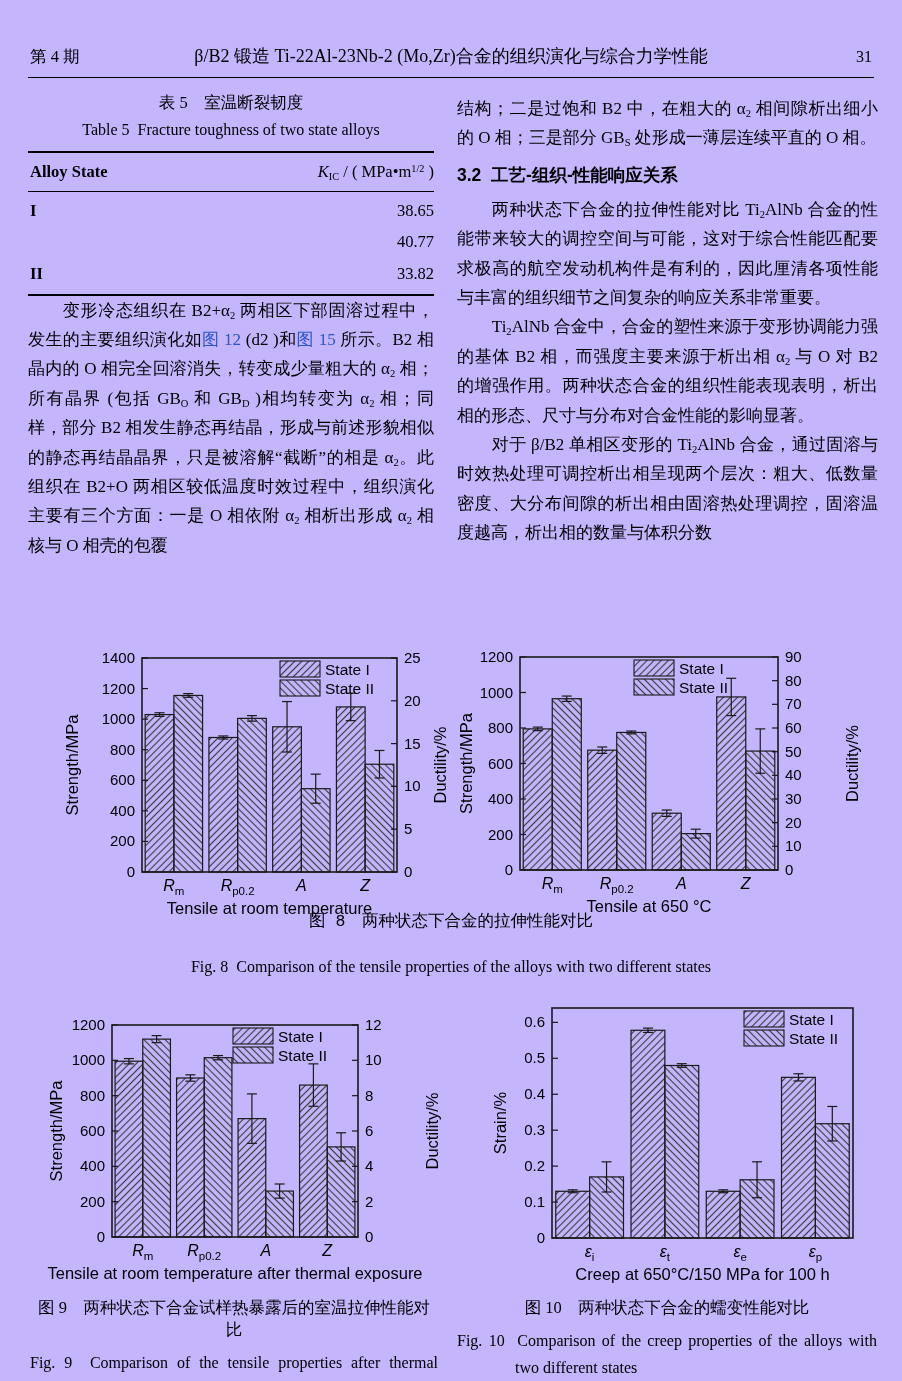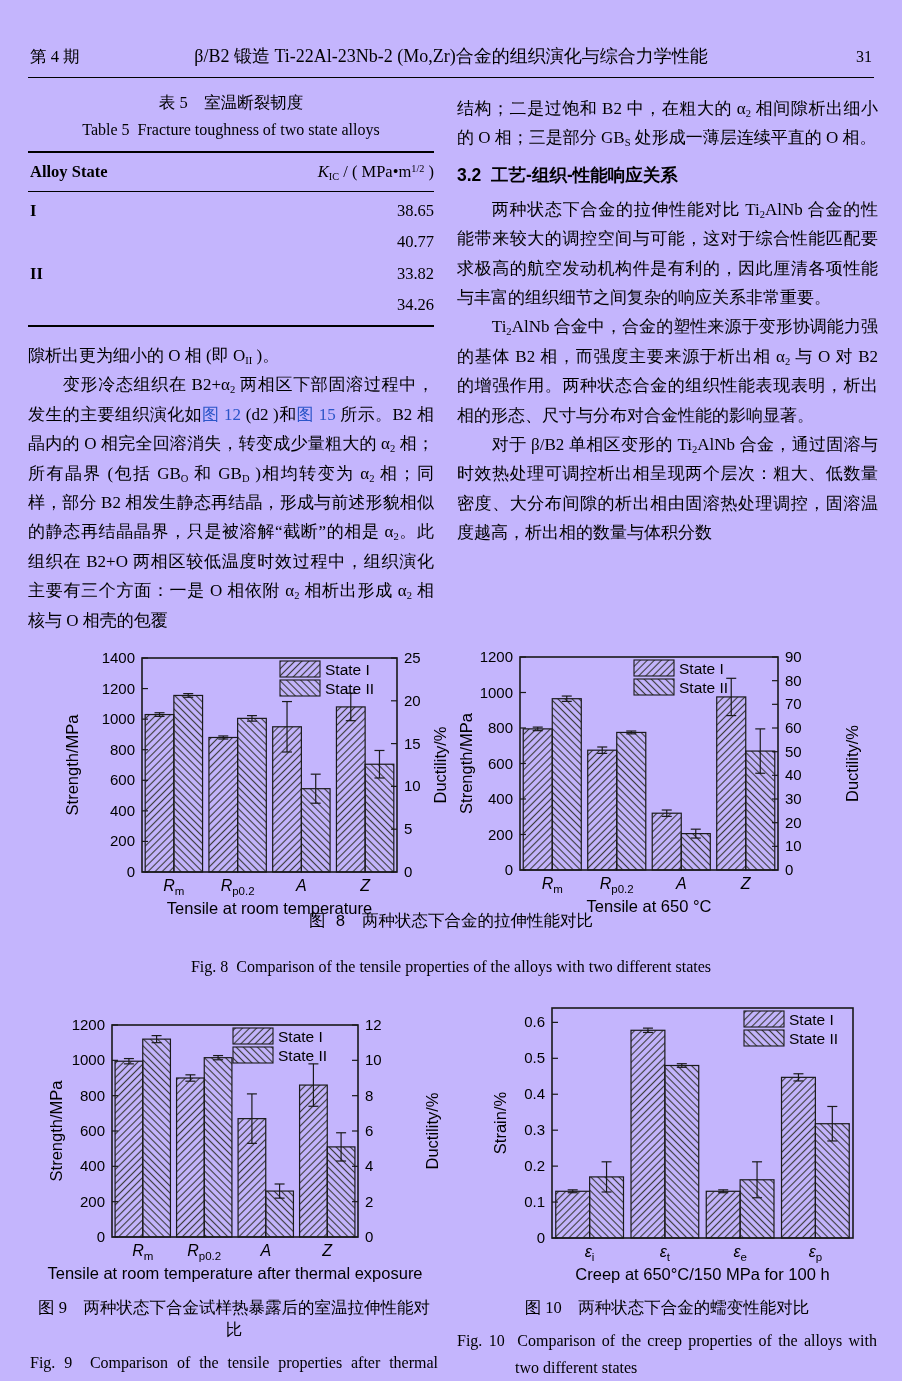--- a/index.html
+++ b/index.html
@@ -76,27 +76,22 @@
           <div class="c2">38.65</div>
         </div>
         <div class="trow">
           <div class="c1"></div>
           <div class="c2">40.77</div>
         </div>
         <div class="trow">
           <div class="c1">II</div>
           <div class="c2">33.82</div>
         </div>
-        <div class="trow">
-          <div class="c1"></div>
-          <div class="c2">34.26</div>
-        </div>
       </div>
     </div>
-    <p class="para mt"><span>隙析出更为细小的 O 相 (即 O</span><sub>II</sub><span> )。</span></p>
     <p class="para ind"><span>变形冷态组织在 B2+α</span><sub>2</sub><span> 两相区下部固溶过程中，发生的主要组织演化如</span><span style="color: rgb(43, 85, 200);">图 12</span><span> (d2 )和</span><span style="color: rgb(43, 85, 200);">图 15</span><span> 所示。B2 相晶内的 O 相完全回溶消失，转变成少量粗大的 α</span><sub>2</sub><span> 相；所有晶界 (包括 GB</span><sub>O</sub><span> 和 GB</span><sub>D</sub><span> )相均转变为 α</span><sub>2</sub><span> 相；同样，部分 B2 相发生静态再结晶，形成与前述形貌相似的静态再结晶晶界，只是被溶解“截断”的相是 α</span><sub>2</sub><span>。此组织在 B2+O 两相区较低温度时效过程中，组织演化主要有三个方面：一是 O 相依附 α</span><sub>2</sub><span> 相析出形成 α</span><sub>2</sub><span> 相核与 O 相壳的包覆</span></p>
   </div>
 
   <div class="abs col-right">
     <p class="para"><span>结构；二是过饱和 B2 中，在粗大的 α</span><sub>2</sub><span> 相间隙析出细小的 O 相；三是部分 GB</span><sub>S</sub><span> 处形成一薄层连续平直的 O 相。</span></p>
     <h3 class="sec-head">3.2&nbsp;&nbsp;工艺-组织-性能响应关系</h3>
     <p class="para ind"><span>两种状态下合金的拉伸性能对比 Ti</span><sub>2</sub><span>AlNb 合金的性能带来较大的调控空间与可能，这对于综合性能匹配要求极高的航空发动机构件是有利的，因此厘清各项性能与丰富的组织细节之间复杂的响应关系非常重要。</span></p>
     <p class="para ind"><span>Ti</span><sub>2</sub><span>AlNb 合金中，合金的塑性来源于变形协调能力强的基体 B2 相，而强度主要来源于析出相 α</span><sub>2</sub><span> 与 O 对 B2 的增强作用。两种状态合金的组织性能表现表明，析出相的形态、尺寸与分布对合金性能的影响显著。</span></p>
     <p class="para ind"><span>对于 β/B2 单相区变形的 Ti</span><sub>2</sub><span>AlNb 合金，通过固溶与时效热处理可调控析出相呈现两个层次：粗大、低数量密度、大分布间隙的析出相由固溶热处理调控，固溶温度越高，析出相的数量与体积分数</span></p>
   </div>

